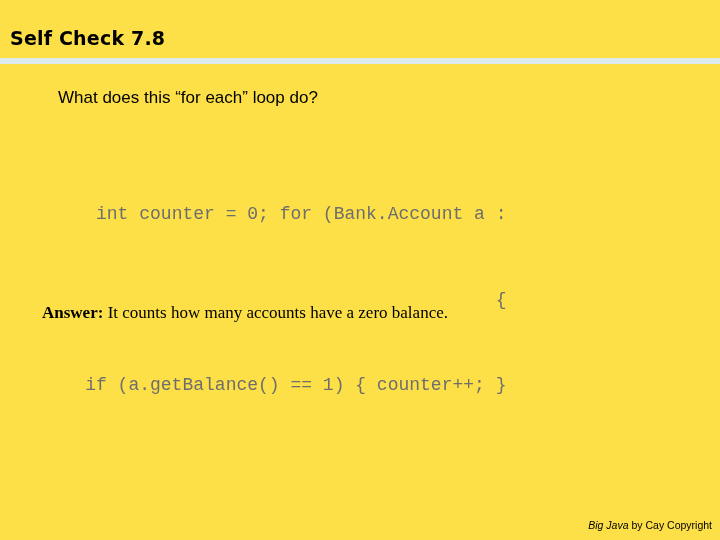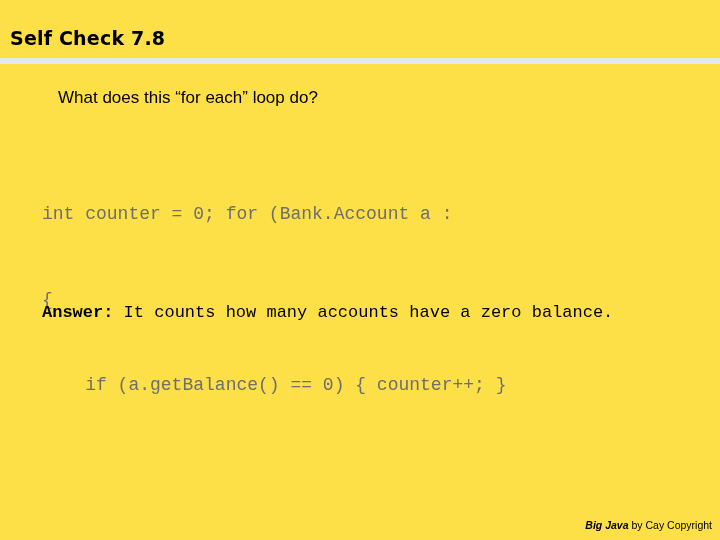--- a/index.html
+++ b/index.html
@@ -63,28 +63,29 @@
     left: 42px;
     top: 143px;
     font-family: "Liberation Mono", "DejaVu Sans Mono", monospace;
     font-size: 18px;
     line-height: 28.5px;
     color: #6e6e6e;
     white-space: pre;
   }
   .code-line {
     white-space: pre;
+    text-align: right;
   }
 
   
   .answer {
     position: absolute;
     left: 42px;
     top: 303px;
-    font-family: Liberation Mono, monospace;
+    font-family: Liberation Serif, serif;
     font-size: 17px;
     color: #000000;
     white-space: nowrap;
   }
   .answer-label {
     font-weight: bold;
   }
 
   
   .footer {
@@ -95,21 +96,21 @@
     color: #000000;
   }
   .footer-line1 {
     font-family: "Liberation Sans", sans-serif;
     font-size: 10.5px;
     line-height: 14px;
     white-space: nowrap;
   }
   .footer-book {
     font-style: italic;
-    font-weight: bold;
+    font-weight: normal;
   }
   .footer-line2 {
     font-family: "Liberation Sans", sans-serif;
     font-size: 10.5px;
     line-height: 14px;
     white-space: nowrap;
   }
 </style>
 </head>
 <body>
@@ -118,21 +119,21 @@
 
   <div class="slide-title">Self Check 7.8</div>
 
   <div class="title-rule"></div>
 
   <div class="question">What does this “for each” loop do?</div>
 
   <div class="code-block">
     <div class="code-line">int counter = 0; for (Bank.Account a :</div>
     <div class="code-line">{</div>
-    <div class="code-line">    if (a.getBalance() == 0) { counter++; }</div>
+    <div class="code-line">    if (a.getBalance() == 1) { counter++; }</div>
     
   </div>
 
   <div class="answer">
     <span class="answer-label">Answer:</span><span> It counts how many accounts have a zero balance.</span>
   </div>
 
   <div class="footer">
     <div class="footer-line1">
       <span class="footer-book">Big Java</span><span> by Cay Copyright</span>

